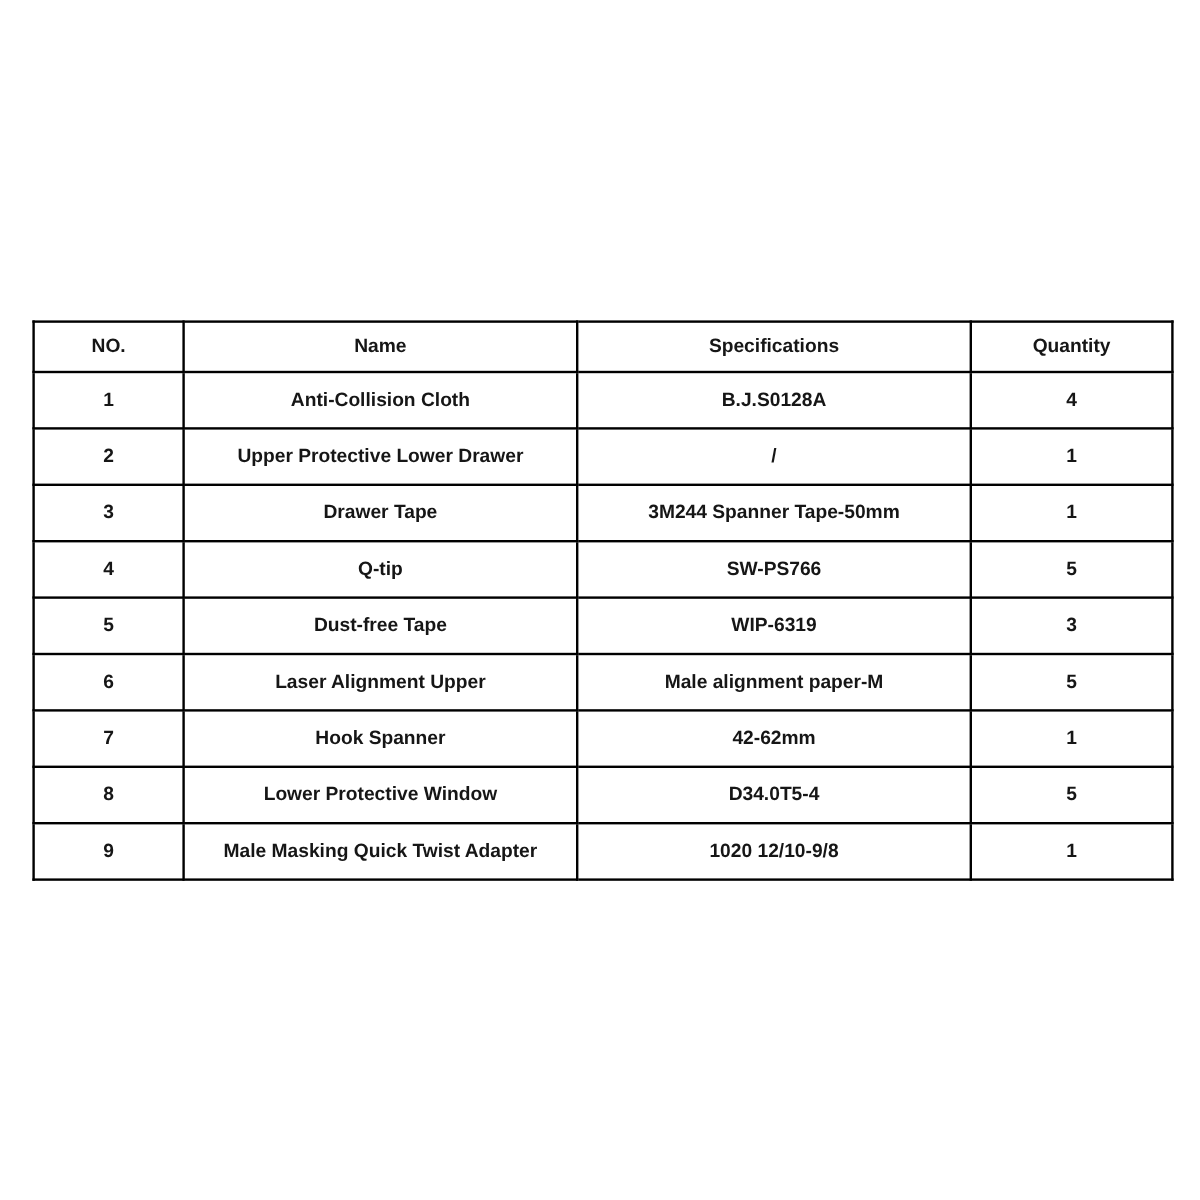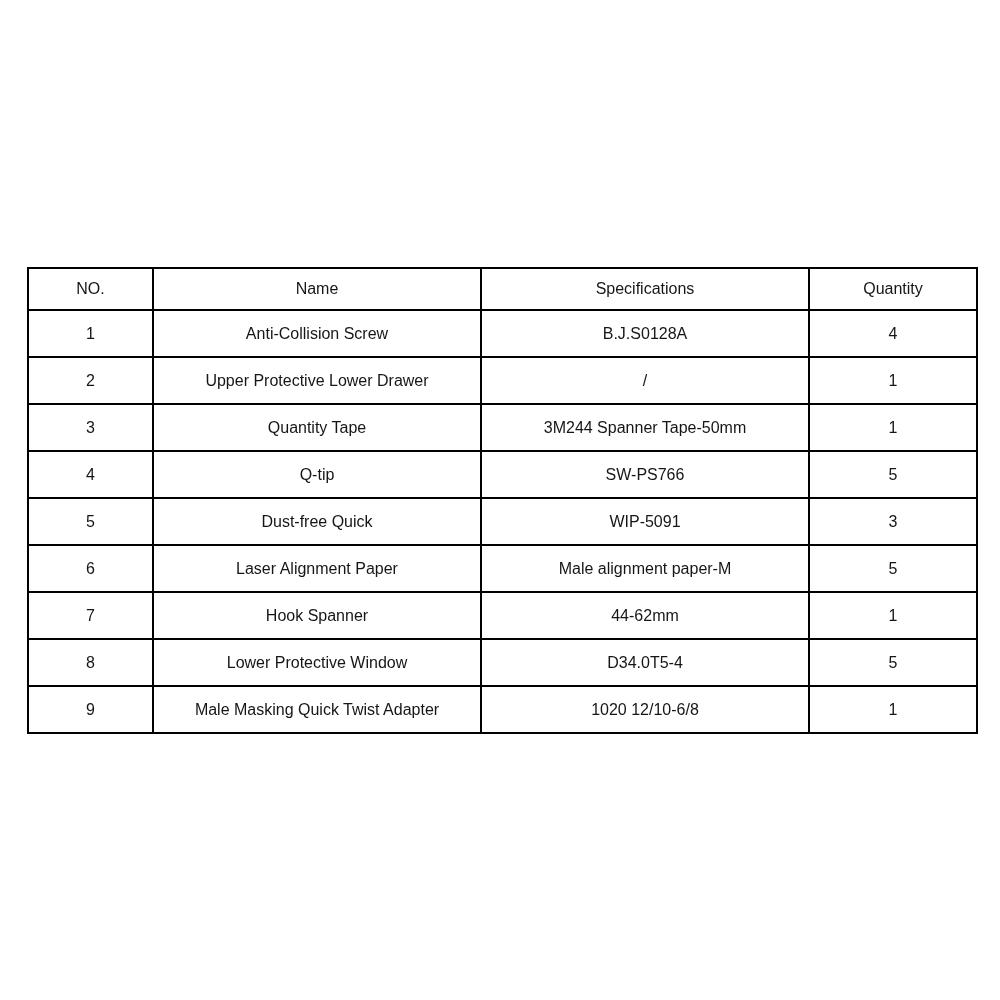--- a/index.html
+++ b/index.html
@@ -22,21 +22,21 @@
     height: 467px;
     border-collapse: collapse;
     table-layout: fixed;
     font-size: 16px;
   }
   .parts-table th,
   .parts-table td {
     border: 2px solid #000000;
     text-align: center;
     vertical-align: middle;
-    font-weight: 400;
+    font-weight: 700;
     padding: 0 6px;
     overflow: hidden;
     white-space: nowrap;
   }
   .parts-table tr {
     height: 42px;
   }
   .col-no   { width: 125px; }
   .col-name { width: 328px; }
   .col-spec { width: 328px; }
@@ -56,66 +56,66 @@
     <tr>
       <th>NO.</th>
       <th>Name</th>
       <th>Specifications</th>
       <th>Quantity</th>
     </tr>
   </thead>
   <tbody>
       <tr>
         <td>1</td>
-        <td>Anti-Collision Screw</td>
+        <td>Anti-Collision Cloth</td>
         <td>B.J.S0128A</td>
         <td>4</td>
       </tr>
       <tr>
         <td>2</td>
         <td>Upper Protective Lower Drawer</td>
         <td>/</td>
         <td>1</td>
       </tr>
       <tr>
         <td>3</td>
-        <td>Quantity Tape</td>
+        <td>Drawer Tape</td>
         <td>3M244 Spanner Tape-50mm</td>
         <td>1</td>
       </tr>
       <tr>
         <td>4</td>
         <td>Q-tip</td>
         <td>SW-PS766</td>
         <td>5</td>
       </tr>
       <tr>
         <td>5</td>
-        <td>Dust-free Quick</td>
-        <td>WIP-5091</td>
+        <td>Dust-free Tape</td>
+        <td>WIP-6319</td>
         <td>3</td>
       </tr>
       <tr>
         <td>6</td>
-        <td>Laser Alignment Paper</td>
+        <td>Laser Alignment Upper</td>
         <td>Male alignment paper-M</td>
         <td>5</td>
       </tr>
       <tr>
         <td>7</td>
         <td>Hook Spanner</td>
-        <td>44-62mm</td>
+        <td>42-62mm</td>
         <td>1</td>
       </tr>
       <tr>
         <td>8</td>
         <td>Lower Protective Window</td>
         <td>D34.0T5-4</td>
         <td>5</td>
       </tr>
       <tr>
         <td>9</td>
         <td>Male Masking Quick Twist Adapter</td>
-        <td>1020 12/10-6/8</td>
+        <td>1020 12/10-9/8</td>
         <td>1</td>
       </tr>
     </tbody>
 </table>
 
 </body></html>

